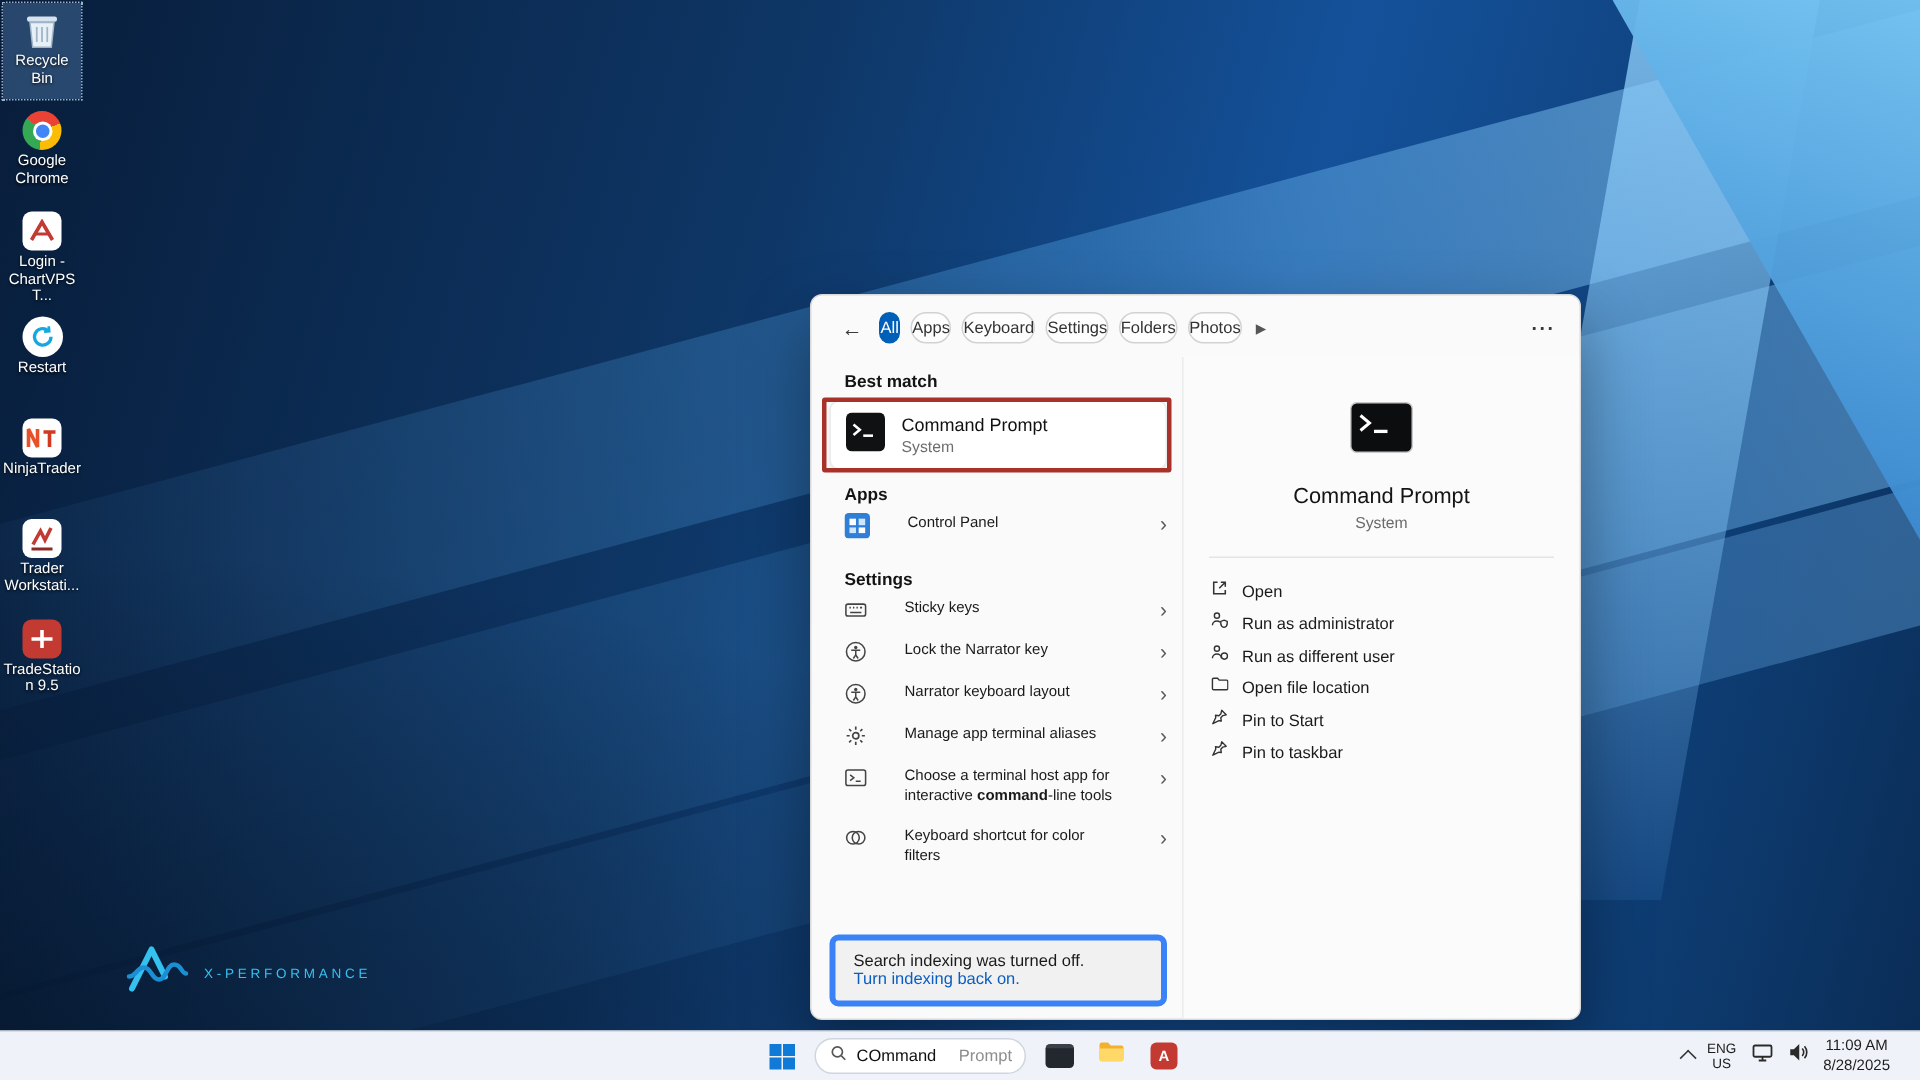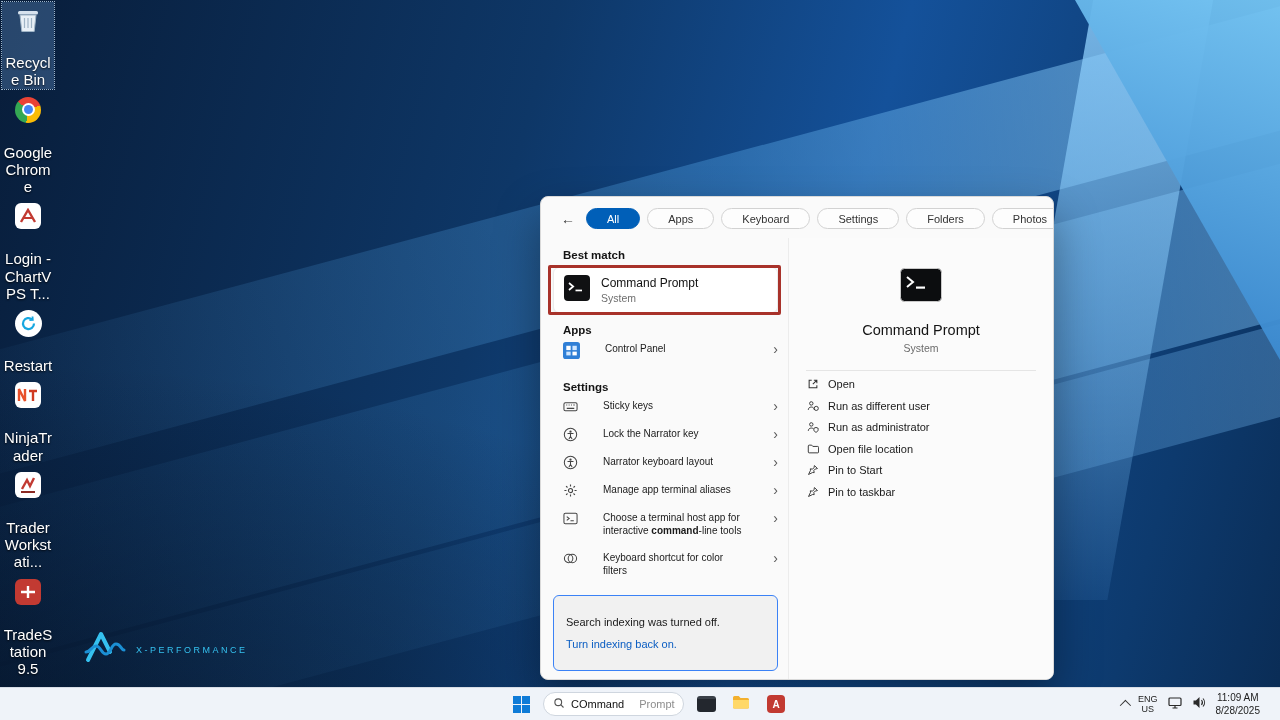--- a/index.html
+++ b/index.html
@@ -17,42 +17,42 @@
     background:linear-gradient(200deg,#74c4f2,#2e7cc8);clip-path:polygon(18% 0,100% 0,100% 100%);opacity:.95}
   .bright-band{position:absolute;left:1042px;top:-20px;width:120px;height:620px;transform:skewX(-10deg);
     background:linear-gradient(180deg,rgba(140,205,250,.85),rgba(70,140,210,.15))}
   .vignette{position:absolute;inset:0;background:radial-gradient(120% 90% at 0% 100%,rgba(3,12,26,.55) 0%,rgba(3,12,26,0) 55%)}
 
   
   .desktop-icons{position:absolute;left:2px;top:2px;width:52px;display:flex;flex-direction:column;gap:3px;z-index:3}
   .dicon{width:52px;min-height:64px;display:flex;flex-direction:column;align-items:center;padding-top:3px;cursor:pointer}
   .dicon.selected{background:rgba(110,160,215,.32);outline:1px dotted rgba(205,230,250,.75)}
   .art{width:30px;height:30px;display:flex;align-items:center;justify-content:center}
-  .dlbl{margin-top:19px;font-size:15px;color:#fff;text-align:center;line-height:1.15;text-shadow:0 1px 2px rgba(0,0,0,.85);width:52px;word-wrap:break-word}
+  .dlbl{margin-top:0;font-size:10px;color:#fff;text-align:center;line-height:1.15;text-shadow:0 1px 2px rgba(0,0,0,.85);width:52px;word-wrap:break-word}
   .sq{border-radius:6px;display:flex;align-items:center;justify-content:center}
   .chrome{width:26px;height:26px;border-radius:50%;background:conic-gradient(from -50deg,#ea4335 0 33%,#fbbc05 33% 66%,#34a853 66% 100%);display:flex;align-items:center;justify-content:center}
   .chrome-in{width:13px;height:13px;border-radius:50%;background:#fff;display:flex;align-items:center;justify-content:center}
   .chrome-dot{width:9px;height:9px;border-radius:50%;background:#4285f4}
 
   
   .watermark{position:absolute;left:84px;bottom:52px;display:flex;align-items:center;gap:10px;z-index:2}
   .wm-text{display:flex;flex-direction:column}
   .wm-line1{display:flex;align-items:flex-start}
   .wm-brand{font-size:23px;font-weight:bold;color:#eef6fc;letter-spacing:1px}
   .wm-tm{font-size:7px;color:#eef6fc;margin-left:2px;margin-top:2px}
   .wm-tag{font-size:9px;color:#35c1ef;letter-spacing:2.5px;align-self:flex-end;margin-top:1px}
 
   
   .panel{position:absolute;left:540px;top:196px;width:514px;height:484px;background:#fafafa;
     border:1px solid #d9d9d9;border-radius:8px;box-shadow:0 20px 45px rgba(0,0,0,.38);
     display:flex;flex-direction:column;z-index:5;overflow:hidden}
   .tabs{display:flex;align-items:center;gap:7px;padding:11px 16px 9px 20px}
   .back-arrow{cursor:pointer;color:#3a3a3a;font-size:14px;margin-right:4px}
   .back-arrow::before{content:"\2190"}
-  .tab{height:21px;padding:0 20px;border-radius:11px;font-size:11px;display:flex;align-items:center;
+  .tab{height:21px;padding:0 0;border-radius:11px;font-size:11px;display:flex;align-items:center;
     color:#333;border:1px solid #d2d2d2;background:#fdfdfd;cursor:pointer;white-space:nowrap}
   .tab.active{background:#005fb8;border-color:#005fb8;color:#fff}
   .more-tabs{cursor:pointer;color:#555;font-size:9px;margin-left:2px}
   .more-tabs::before{content:"\25B6"}
   .ellipsis{margin-left:auto;cursor:pointer;color:#333;font-size:13px;font-weight:bold;letter-spacing:1px}
   .ellipsis::before{content:"\00B7\00B7\00B7"}
 
   .pbody{flex:1;display:flex;min-height:0}
   .leftcol{width:247px;display:flex;flex-direction:column;padding-left:12px}
   .sec-h{font-size:11.5px;font-weight:bold;color:#141414;margin:11px 0 6px 10px}
@@ -60,31 +60,31 @@
     gap:11px;padding:0 10px;margin-right:10px;box-shadow:0 1px 2px rgba(0,0,0,.06);cursor:pointer}
   .bm-title{font-size:12px;color:#111}
   .bm-sub{font-size:10.5px;color:#6e6e6e;margin-top:2px}
   .row{height:28px;display:flex;gap:25px;padding:0 6px 0 10px;margin-right:4px;
     border-radius:4px;font-size:10px;color:#1a1a1a;cursor:pointer}
   .row.two{height:40px}
   .rlabel{line-height:1.3}
   .rlabel b{font-weight:bold}
   .chev{margin-left:auto;color:#5a5a5a;font-size:14px;line-height:1;cursor:pointer}
   .chev::before{content:"\203A"}
-  .idx-box{margin:10px 10px 8px 0;margin-top:auto;background:#f1f1f1;border:1px solid #3b82f6;border-radius:6px;
-    padding:20px 12px;font-size:11px;color:#1a1a1a}
-  .idx-link{color:#0a5dc2;margin-top:10px;cursor:pointer}
+  .idx-box{margin:10px 10px 8px 0;margin-top:auto;background:#f1f1f1;border:4px solid #3b82f6;border-radius:6px;
+    padding:8px 12px;font-size:11px;color:#1a1a1a}
+  .idx-link{color:#0a5dc2;margin-top:0;cursor:pointer}
 
   .rightcol{flex:1;border-left:1px solid #ececec;display:flex;flex-direction:column;align-items:center;
     padding-top:30px;background:#fbfbfb}
   .pv-title{font-size:14.5px;color:#141414;margin-top:16px}
   .pv-sub{font-size:10.5px;color:#6b6b6b;margin-top:4px}
   .pv-div{width:calc(100% - 34px);border-top:1px solid #e5e5e5;margin:16px 0 7px 0}
   .actions{width:100%;padding:0 14px}
-  .action{height:21.5px;display:flex;align-items:flex-start;gap:9px;font-size:11px;color:#1a1a1a;cursor:pointer;padding:0 4px;border-radius:4px}
+  .action{height:21.5px;display:flex;align-items:flex-end;gap:9px;font-size:11px;color:#1a1a1a;cursor:pointer;padding:0 4px;border-radius:4px}
 
   .annotation{position:absolute;left:7px;top:68px;width:233px;height:50px;border:3px solid #a8322a;border-radius:2px;z-index:9;pointer-events:none}
 
   
   .taskbar{position:absolute;left:0;right:0;bottom:0;height:33px;background:#eff3f9;border-top:1px solid #d7dde6;z-index:10}
   .tb-center{position:absolute;left:508px;top:0;height:100%;display:flex;align-items:center;gap:9px}
   .start-btn{width:26px;height:26px;border-radius:4px;display:flex;align-items:center;justify-content:center;cursor:pointer}
   .win-logo{display:grid;grid-template-columns:8px 8px;grid-template-rows:8px 8px;gap:1px}
   .win-logo div{background:#0f7bd7}
   .search-pill{width:141px;height:24px;background:#fff;border:1px solid #cfd6df;border-radius:12px;display:flex;
@@ -342,32 +342,32 @@
         <div class="action">
           <span><svg width="12" height="12" viewBox="0 0 14 14">
                 <path d="M5.5 2.5H2.5v9h9V8.5" fill="none" stroke="#333" stroke-width="1.2"></path>
                 <path d="M8 2.5h3.5V6M11.3 2.7L6.8 7.2" fill="none" stroke="#333" stroke-width="1.2"></path>
               </svg></span>
           <span>Open</span>
         </div>
         <div class="action">
           <span><svg width="12" height="12" viewBox="0 0 14 14">
                 <circle cx="5" cy="4" r="2" fill="none" stroke="#333" stroke-width="1.1"></circle>
+                <path d="M1.5 11.5c0-2 1.6-3.3 3.5-3.3 1 0 1.8.3 2.4.9" fill="none" stroke="#333" stroke-width="1.1"></path>
+                <path d="M10.5 7.5l2.5 1v1.6c0 1.5-1 2.6-2.5 3-1.5-.4-2.5-1.5-2.5-3V8.5z" fill="none" stroke="#333" stroke-width="1.1"></path>
+              </svg></span>
+          <span>Run as administrator</span>
+        </div>
+        <div class="action">
+          <span><svg width="12" height="12" viewBox="0 0 14 14">
+                <circle cx="5" cy="4" r="2" fill="none" stroke="#333" stroke-width="1.1"></circle>
                 <path d="M1.5 11.5c0-2 1.6-3.3 3.5-3.3s3.5 1.3 3.5 3.3" fill="none" stroke="#333" stroke-width="1.1"></path>
                 <circle cx="10.8" cy="9.8" r="2.4" fill="none" stroke="#333" stroke-width="1.1"></circle>
               </svg></span>
           <span>Run as different user</span>
-        </div>
-        <div class="action">
-          <span><svg width="12" height="12" viewBox="0 0 14 14">
-                <circle cx="5" cy="4" r="2" fill="none" stroke="#333" stroke-width="1.1"></circle>
-                <path d="M1.5 11.5c0-2 1.6-3.3 3.5-3.3 1 0 1.8.3 2.4.9" fill="none" stroke="#333" stroke-width="1.1"></path>
-                <path d="M10.5 7.5l2.5 1v1.6c0 1.5-1 2.6-2.5 3-1.5-.4-2.5-1.5-2.5-3V8.5z" fill="none" stroke="#333" stroke-width="1.1"></path>
-              </svg></span>
-          <span>Run as administrator</span>
         </div>
         <div class="action">
           <span><svg width="12" height="12" viewBox="0 0 14 14">
                 <path d="M1.5 3.5A1 1 0 012.5 2.5h3l1.3 1.5h5.7a1 1 0 011 1v5.5a1 1 0 01-1 1h-10a1 1 0 01-1-1z" fill="none" stroke="#333" stroke-width="1.1"></path>
               </svg></span>
           <span>Open file location</span>
         </div>
         <div class="action">
           <span><svg width="12" height="12" viewBox="0 0 14 14">
                 <path d="M8.7 1.8l3.5 3.5-2.6.6-1.6 1.6.4 2.6-1.8-.2-4.8 2.3 2.3-4.8-.2-1.8 2.6.4 1.6-1.6z" fill="none" stroke="#333" stroke-width="1.1" stroke-linejoin="round"></path>

